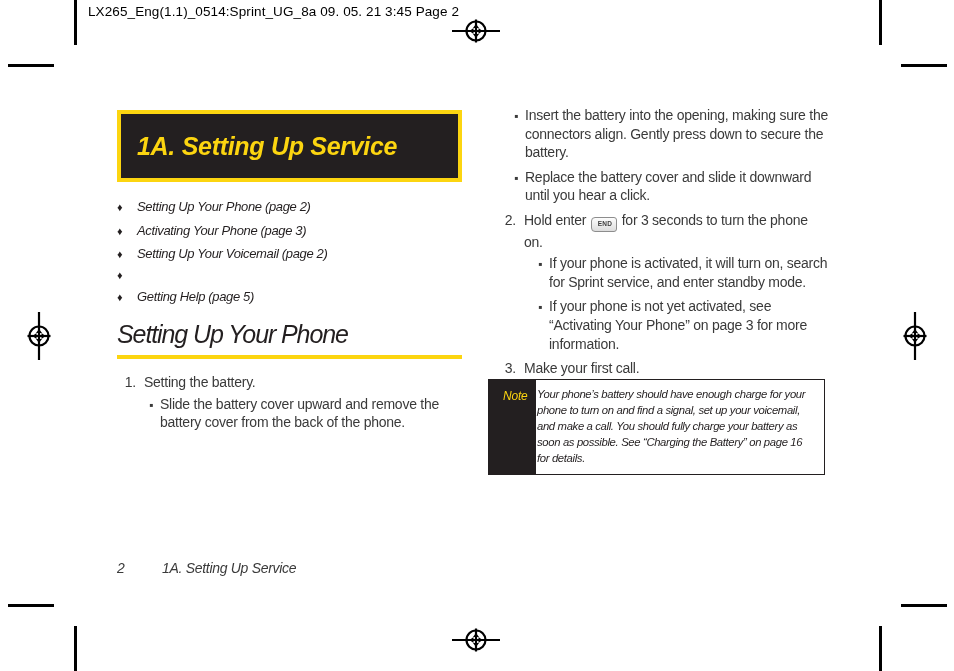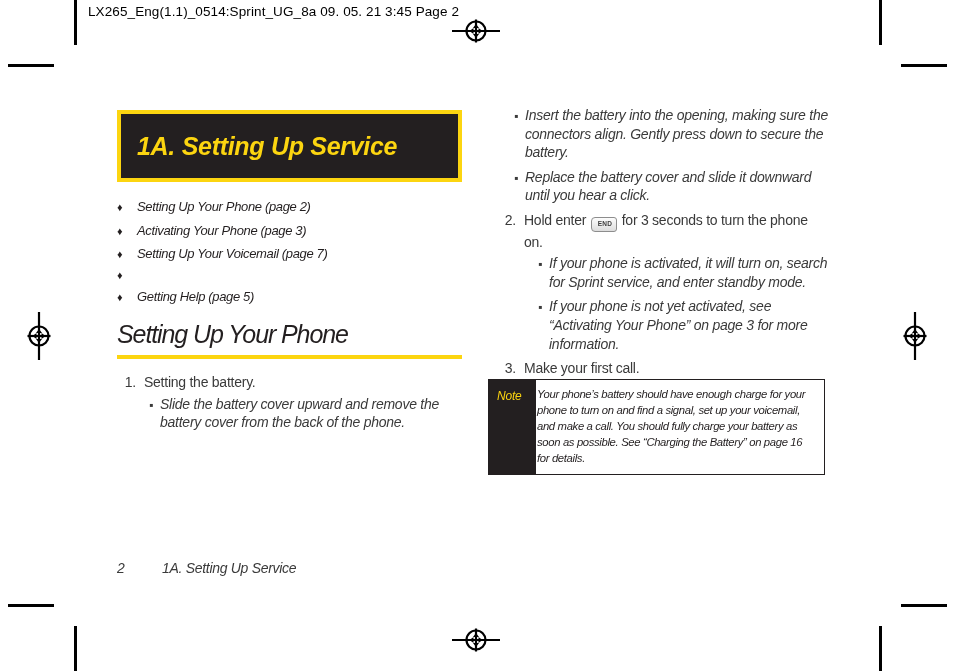--- a/index.html
+++ b/index.html
@@ -127,21 +127,21 @@
     padding-left: 32px;
     color: #3a3a3a;
   }
   .subbullet-mark {
     flex: 0 0 11px;
     width: 11px;
     font-size: 12px;
     line-height: 1;
     color: #3a3a3a;
   }
-  .subbullet-text { flex: 1; font-style: italic; }
+  .subbullet-text { flex: 1; }
 
   .col-right .subbullet { padding-left: 14px; }
   .col-right .step-num  { flex: 0 0 24px; width: 24px; }
   .col-right .subbullet.indented { padding-left: 38px; }
 
   
   .keycap {
     display: inline-block;
     vertical-align: -2px;
     border: 1px solid #8d8d8d;
@@ -168,21 +168,21 @@
     width: 337px;
     border: 1px solid #231f20;
     box-sizing: border-box;
     display: flex;
     background: #ffffff;
   }
   .note-label-cell {
     background: #231f20;
     width: 47px;
     flex: 0 0 47px;
-    padding: 6px 0 0 8px;
+    padding: 6px 0 0 14px;
     box-sizing: border-box;
   }
   .note-label {
     color: #FCD510;
     font-size: 12px;
     font-style: italic;
     font-weight: normal;
     letter-spacing: -0.2px;
   }
   .note-body {
@@ -267,21 +267,21 @@
       <div class="toc-item">
         <span class="toc-bullet">♦</span>
         <span>Setting Up Your Phone (page 2)</span>
       </div>
       <div class="toc-item">
         <span class="toc-bullet">♦</span>
         <span>Activating Your Phone (page 3)</span>
       </div>
       <div class="toc-item">
         <span class="toc-bullet">♦</span>
-        <span>Setting Up Your Voicemail (page 7)</span>
+        <span>Setting Up Your Voicemail (page 2)</span>
       </div>
       <div class="toc-item">
         <span class="toc-bullet">♦</span>
       </div>
       <div class="toc-item">
         <span class="toc-bullet">♦</span>
         <span>Getting Help (page 5)</span>
       </div>
     </div>
 

